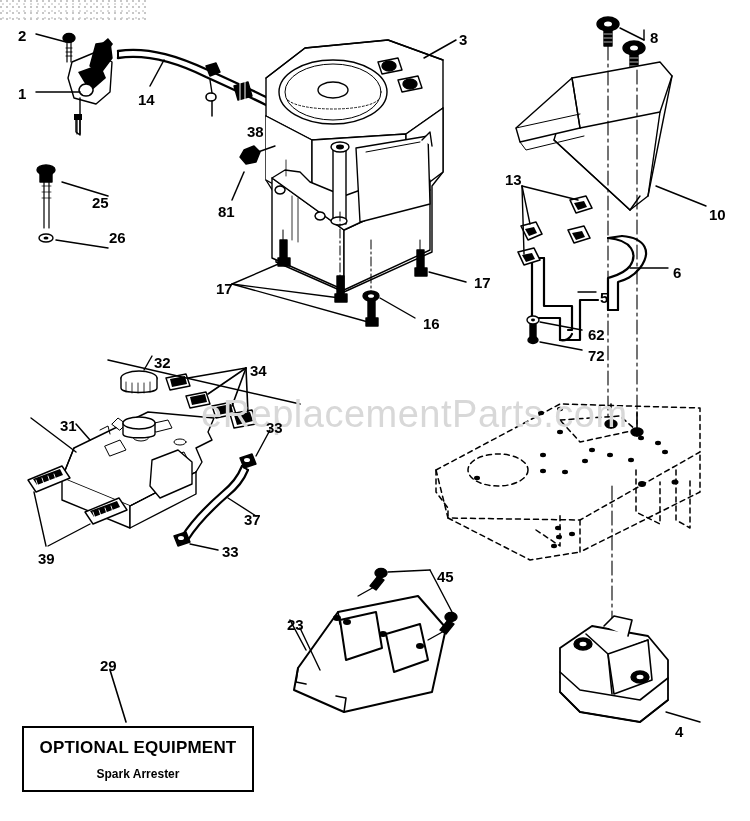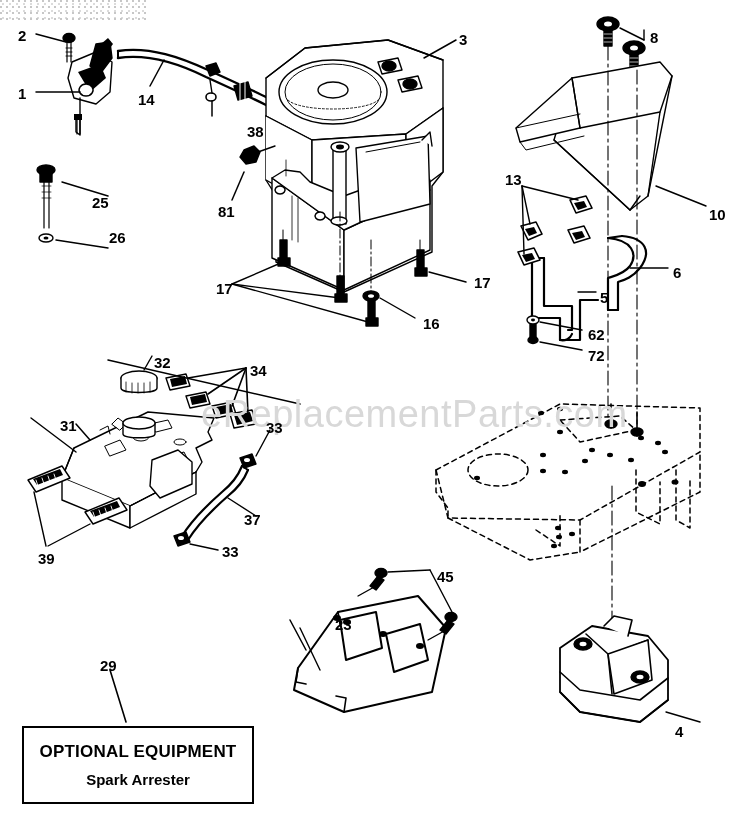--- a/index.html
+++ b/index.html
@@ -28,39 +28,39 @@
     white-space:nowrap;
     letter-spacing:-0.2px;
   }
 
   
   .optbox{
     position:absolute;
     left:22px;
     top:726px;
     width:232px;
-    height:78px;
+    height:66px;
     border:2px solid #000;
     background:#fff;
     box-sizing:border-box;
     display:flex;
     flex-direction:column;
     align-items:center;
     justify-content:center;
     gap:9px;
   }
   .optbox .line1{
     font-weight:bold;
     font-size:17px;
     letter-spacing:0.2px;
     color:#000;
   }
   .optbox .line2{
     font-weight:bold;
-    font-size:15px;
+    font-size:12px;
     color:#000;
   }
 
   
   .watermark{
     position:absolute;
     left:201px;
     top:393px;
     font-size:38px;
     font-weight:400;
@@ -473,21 +473,21 @@
       <div class="callout" style="left: 588px; top: 327px; text-align: right;">62</div>
       <div class="callout" style="left: 588px; top: 348px;">72</div>
       <div class="callout" style="left: 148px; top: 355px; padding-left: 6px;">32</div>
       <div class="callout" style="left: 250px; top: 363px;">34</div>
       <div class="callout" style="left: 60px; top: 418px;">31</div>
       <div class="callout" style="left: 266px; top: 420px;">33</div>
       <div class="callout" style="left: 244px; top: 512px;">37</div>
       <div class="callout" style="left: 38px; top: 551px;">39</div>
       <div class="callout" style="left: 222px; top: 544px;">33</div>
       <div class="callout" style="left: 437px; top: 569px;">45</div>
-      <div class="callout" style="left: 287px; top: 617px; margin-left: 48px;">23</div>
+      <div class="callout" style="left: 287px; top: 617px;">23</div>
       <div class="callout" style="left: 675px; top: 724px;">4</div>
       <div class="callout" style="left: 100px; top: 658px;">29</div>
     </div>
 
   <div class="optbox">
     <div class="line1">OPTIONAL EQUIPMENT</div>
     <div class="line2">Spark Arrester</div>
   </div>
 
 </div>

